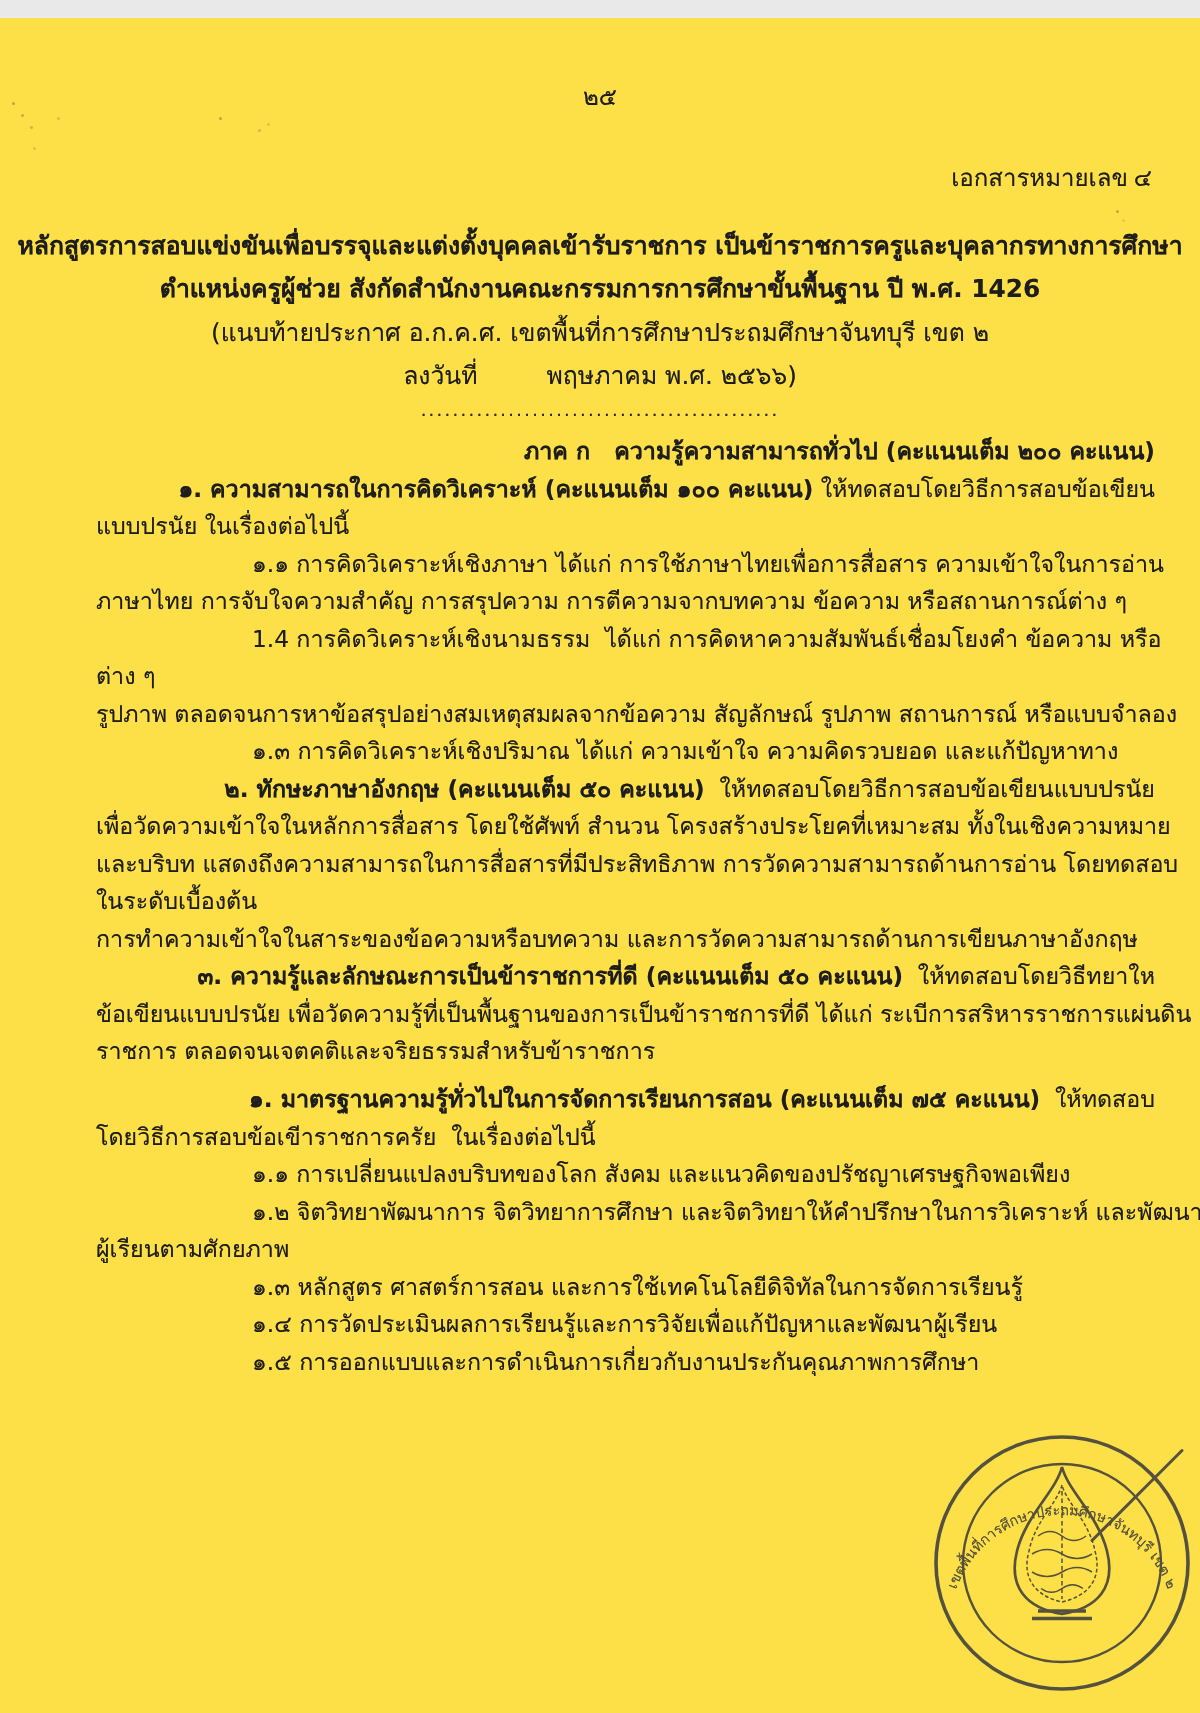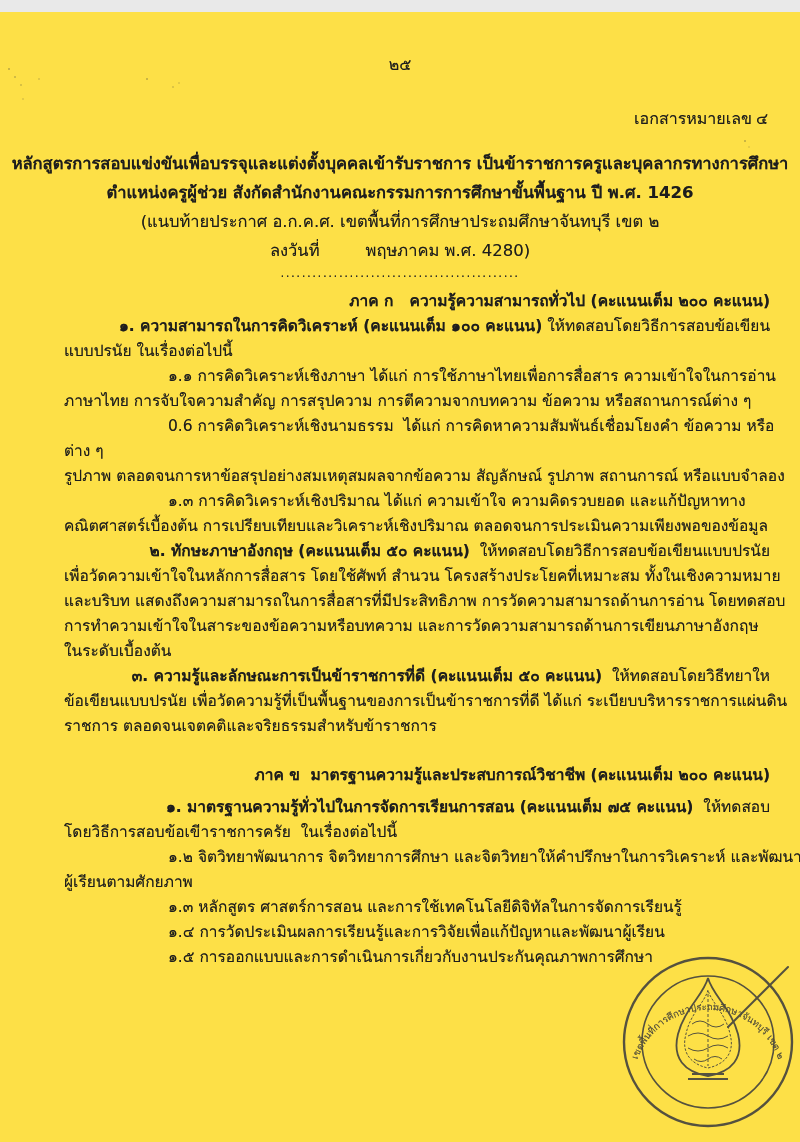--- a/index.html
+++ b/index.html
@@ -68,49 +68,48 @@
   <div class="speck sc"></div>
 
   <div class="page-number">๒๕</div>
 
   <div class="doc-label">เอกสารหมายเลข ๔</div>
 
   <div class="title-block">
     <div class="title-line bold">หลักสูตรการสอบแข่งขันเพื่อบรรจุและแต่งตั้งบุคคลเข้ารับราชการ เป็นข้าราชการครูและบุคลากรทางการศึกษา</div>
     <div class="title-line bold">ตำแหน่งครูผู้ช่วย สังกัดสำนักงานคณะกรรมการการศึกษาขั้นพื้นฐาน ปี พ.ศ. 1426</div>
     <div class="title-line">(แนบท้ายประกาศ อ.ก.ค.ศ. เขตพื้นที่การศึกษาประถมศึกษาจันทบุรี เขต ๒</div>
-    <div class="title-line"><span>ลงวันที่</span><span class="date-gap"></span><span>พฤษภาคม พ.ศ. 4280)</span></div>
+    <div class="title-line"><span>ลงวันที่</span><span class="date-gap"></span><span>พฤษภาคม พ.ศ. ๒๕๖๖)</span></div>
     <div class="divider">.............................................</div>
   </div>
 
   <div class="document-body">
       <div>
         <div class="line indent-1 heading"><span class="b">ภาค ก   ความรู้ความสามารถทั่วไป (คะแนนเต็ม ๒๐๐ คะแนน)</span></div>
         <div class="line indent-1"><span class="b">๑. ความสามารถในการคิดวิเคราะห์ (คะแนนเต็ม ๑๐๐ คะแนน)</span><span> ให้ทดสอบโดยวิธีการสอบข้อเขียน</span></div>
         <div class="line indent-0"><span>แบบปรนัย ในเรื่องต่อไปนี้</span></div>
         <div class="line indent-2"><span>๑.๑ การคิดวิเคราะห์เชิงภาษา ได้แก่ การใช้ภาษาไทยเพื่อการสื่อสาร ความเข้าใจในการอ่าน</span></div>
         <div class="line indent-0"><span>ภาษาไทย การจับใจความสำคัญ การสรุปความ การตีความจากบทความ ข้อความ หรือสถานการณ์ต่าง ๆ</span></div>
-        <div class="line indent-2"><span>0.6 การคิดวิเคราะห์เชิงนามธรรม  ได้แก่ การคิดหาความสัมพันธ์เชื่อมโยงคำ ข้อความ หรือ</span></div>
+        <div class="line indent-2"><span>1.4 การคิดวิเคราะห์เชิงนามธรรม  ได้แก่ การคิดหาความสัมพันธ์เชื่อมโยงคำ ข้อความ หรือ</span></div>
         <div class="line indent-0"><span>ต่าง ๆ</span></div>
         <div class="line indent-0"><span>รูปภาพ ตลอดจนการหาข้อสรุปอย่างสมเหตุสมผลจากข้อความ สัญลักษณ์ รูปภาพ สถานการณ์ หรือแบบจำลอง</span></div>
         <div class="line indent-2"><span>๑.๓ การคิดวิเคราะห์เชิงปริมาณ ได้แก่ ความเข้าใจ ความคิดรวบยอด และแก้ปัญหาทาง</span></div>
-        <div class="line indent-0"><span>คณิตศาสตร์เบื้องต้น การเปรียบเทียบและวิเคราะห์เชิงปริมาณ ตลอดจนการประเมินความเพียงพอของข้อมูล</span></div>
         <div class="line indent-1"><span class="b">๒. ทักษะภาษาอังกฤษ (คะแนนเต็ม ๕๐ คะแนน)</span><span>  ให้ทดสอบโดยวิธีการสอบข้อเขียนแบบปรนัย</span></div>
         <div class="line indent-0"><span>เพื่อวัดความเข้าใจในหลักการสื่อสาร โดยใช้ศัพท์ สำนวน โครงสร้างประโยคที่เหมาะสม ทั้งในเชิงความหมาย</span></div>
         <div class="line indent-0"><span>และบริบท แสดงถึงความสามารถในการสื่อสารที่มีประสิทธิภาพ การวัดความสามารถด้านการอ่าน โดยทดสอบ</span></div>
+        <div class="line indent-0"><span>ในระดับเบื้องต้น</span></div>
         <div class="line indent-0"><span>การทำความเข้าใจในสาระของข้อความหรือบทความ และการวัดความสามารถด้านการเขียนภาษาอังกฤษ</span></div>
-        <div class="line indent-0"><span>ในระดับเบื้องต้น</span></div>
         <div class="line indent-1"><span class="b">๓. ความรู้และลักษณะการเป็นข้าราชการที่ดี (คะแนนเต็ม ๕๐ คะแนน)</span><span>  ให้ทดสอบโดยวิธีทยาให</span></div>
-        <div class="line indent-0"><span>ข้อเขียนแบบปรนัย เพื่อวัดความรู้ที่เป็นพื้นฐานของการเป็นข้าราชการที่ดี ได้แก่ ระเบียบบริหารราชการแผ่นดิน</span></div>
+        <div class="line indent-0"><span>ข้อเขียนแบบปรนัย เพื่อวัดความรู้ที่เป็นพื้นฐานของการเป็นข้าราชการที่ดี ได้แก่ ระเบีการสริหารราชการแผ่นดิน</span></div>
         <div class="line indent-0"><span>ราชการ ตลอดจนเจตคติและจริยธรรมสำหรับข้าราชการ</span></div>
       </div>
       <div>
-        <div class="line indent-1 heading" style="margin-top: 24px;"><span class="b">ภาค ข  มาตรฐานความรู้และประสบการณ์วิชาชีพ (คะแนนเต็ม ๒๐๐ คะแนน)</span></div>
         <div class="line indent-1" style="margin-top: 7px;"><span class="b">๑. มาตรฐานความรู้ทั่วไปในการจัดการเรียนการสอน (คะแนนเต็ม ๗๕ คะแนน)</span><span>  ให้ทดสอบ</span></div>
         <div class="line indent-0"><span>โดยวิธีการสอบข้อเขีาราชการครัย  ในเรื่องต่อไปนี้</span></div>
+        <div class="line indent-2"><span>๑.๑ การเปลี่ยนแปลงบริบทของโลก สังคม และแนวคิดของปรัชญาเศรษฐกิจพอเพียง</span></div>
         <div class="line indent-2"><span>๑.๒ จิตวิทยาพัฒนาการ จิตวิทยาการศึกษา และจิตวิทยาให้คำปรึกษาในการวิเคราะห์ และพัฒนา</span></div>
         <div class="line indent-0"><span>ผู้เรียนตามศักยภาพ</span></div>
         <div class="line indent-2"><span>๑.๓ หลักสูตร ศาสตร์การสอน และการใช้เทคโนโลยีดิจิทัลในการจัดการเรียนรู้</span></div>
         <div class="line indent-2"><span>๑.๔ การวัดประเมินผลการเรียนรู้และการวิจัยเพื่อแก้ปัญหาและพัฒนาผู้เรียน</span></div>
         <div class="line indent-2"><span>๑.๕ การออกแบบและการดำเนินการเกี่ยวกับงานประกันคุณภาพการศึกษา</span></div>
       </div>
     </div>
 
   <svg class="stamp-svg" viewBox="0 0 182 186" xmlns="http://www.w3.org/2000/svg">
     <g stroke="#3e3e3e" fill="none">

